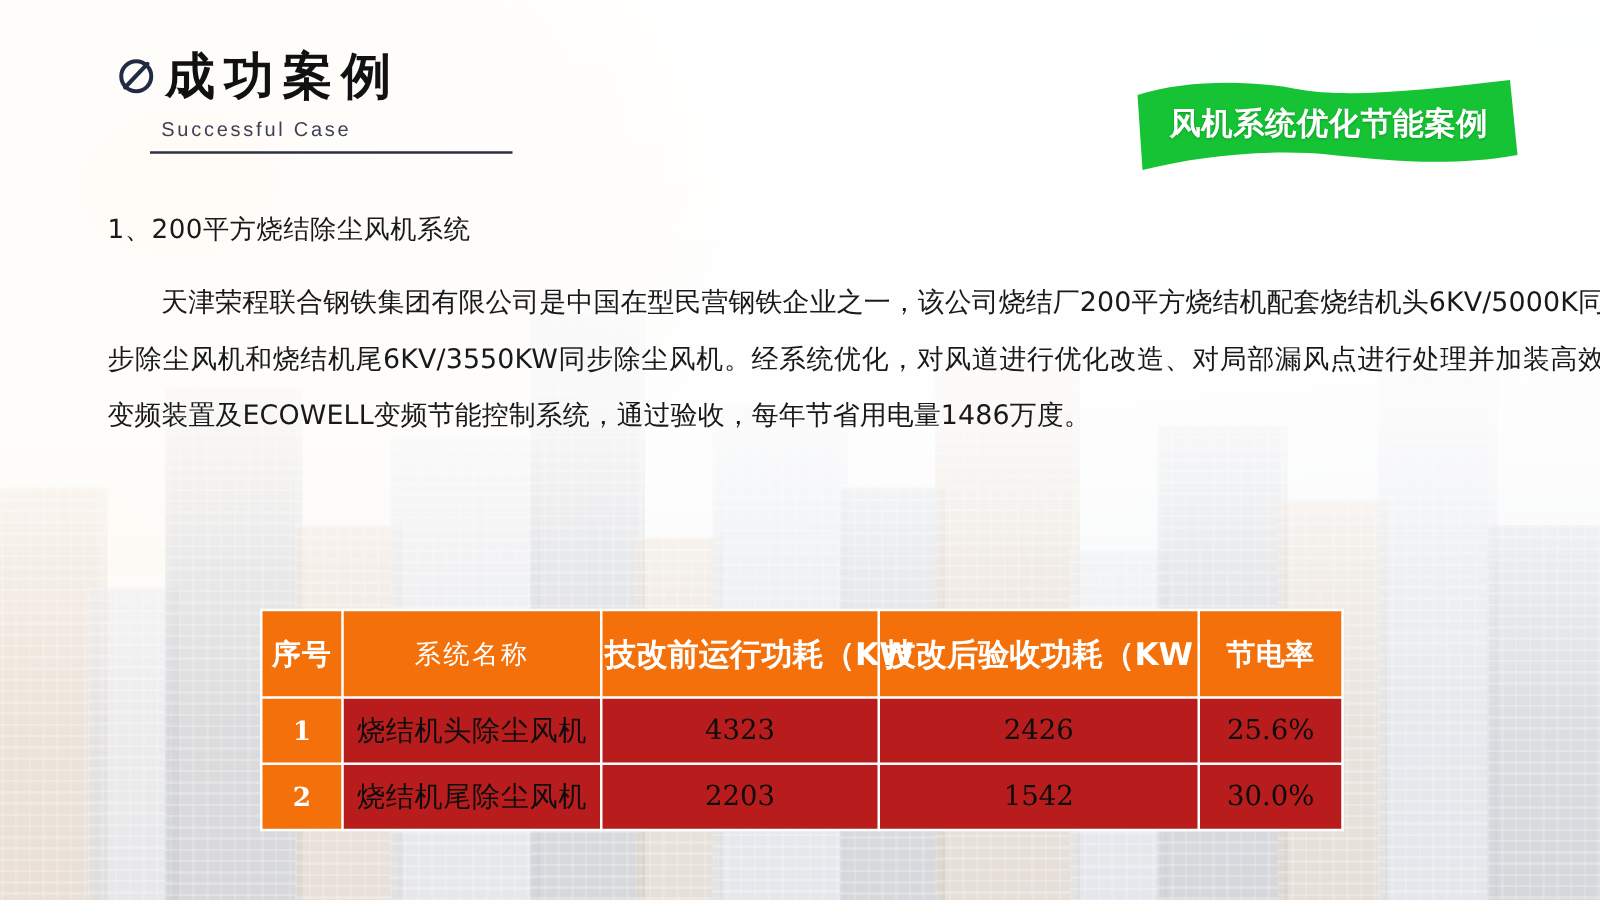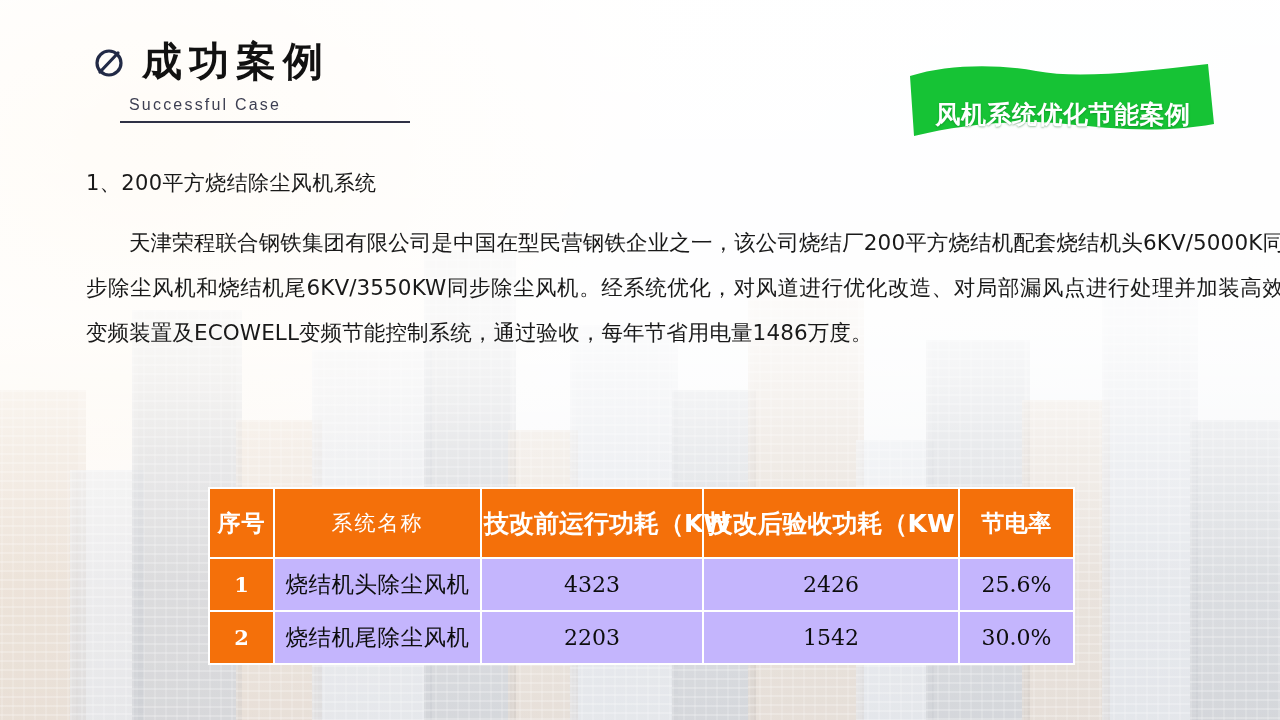--- a/index.html
+++ b/index.html
@@ -96,22 +96,22 @@
 
   
   .title-block {
     position: absolute;
     left: 92px;
     top: 40px;
     width: 330px;
   }
   .title-row {
     display: flex;
-    align-items: center;
-    gap: 16px;
+    align-items: flex-start;
+    gap: 6px;
   }
   .title-icon {
     width: 34px;
     height: 34px;
     position: relative;
     flex: 0 0 auto;
     margin-top: 4px;
   }
   .title-icon svg { display: block; }
   .title-cn {
@@ -145,21 +145,21 @@
     position: absolute;
     left: 908px;
     top: 62px;
     width: 310px;
     height: 78px;
   }
   .ribbon svg { display: block; }
   .ribbon-label {
     position: absolute;
     left: 0; right: 0;
-    top: 36px;
+    top: 20px;
     text-align: center;
     font-size: 25px;
     font-weight: 700;
     color: #ffffff;
     letter-spacing: 0.5px;
     font-family: "DejaVu Sans", "Liberation Sans", sans-serif;
     text-shadow: 0 1px 2px rgba(0,90,20,0.40);
     white-space: nowrap;
   }
 
@@ -228,21 +228,21 @@
   thead th.th-seq {
     font-size: 23px;
     letter-spacing: 1px;
   }
   thead th.th-rate {
     font-size: 23px;
     letter-spacing: 0.5px;
   }
 
   tbody td {
-    background: #c4b5fd;
+    background: #b91c1c;
     color: #0d0d0d;
     height: 53px;
     font-size: 22px;
     font-family: "DejaVu Serif", "Liberation Serif", serif;
   }
   tbody td.idx {
     background: #F4700A;
     color: #ffffff;
     font-weight: 700;
     font-size: 21px;

